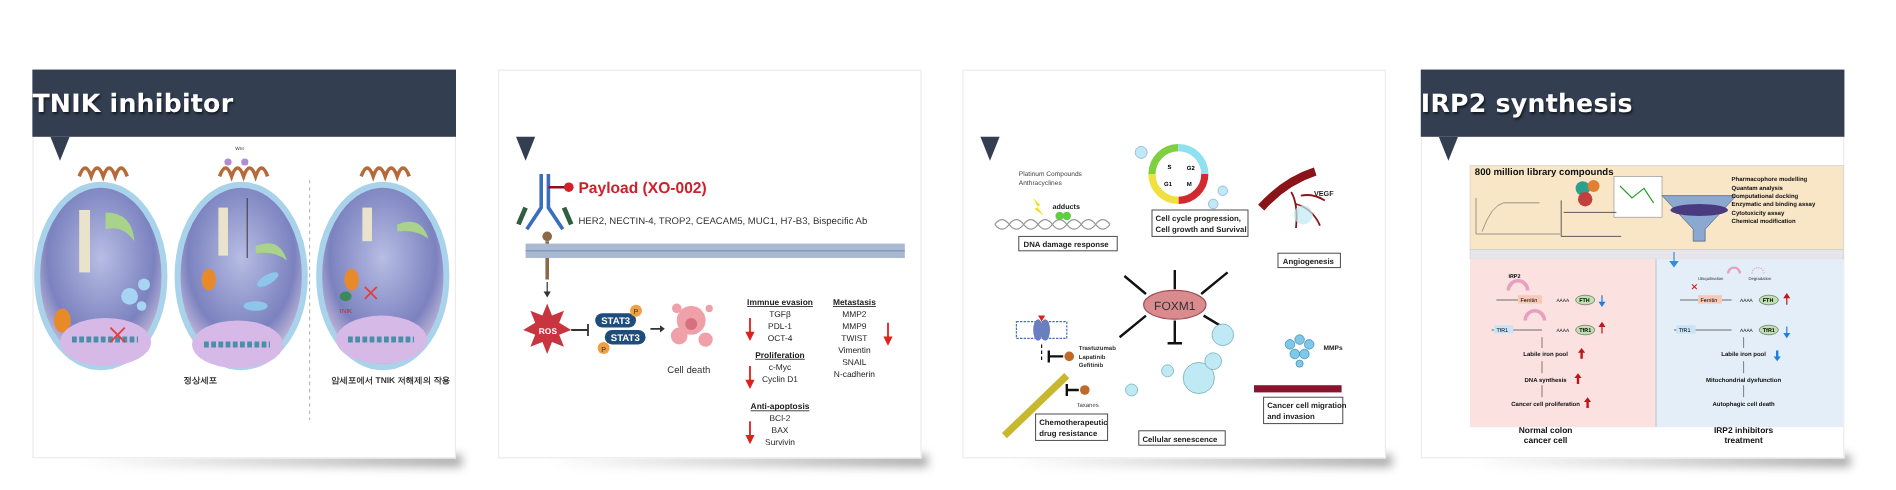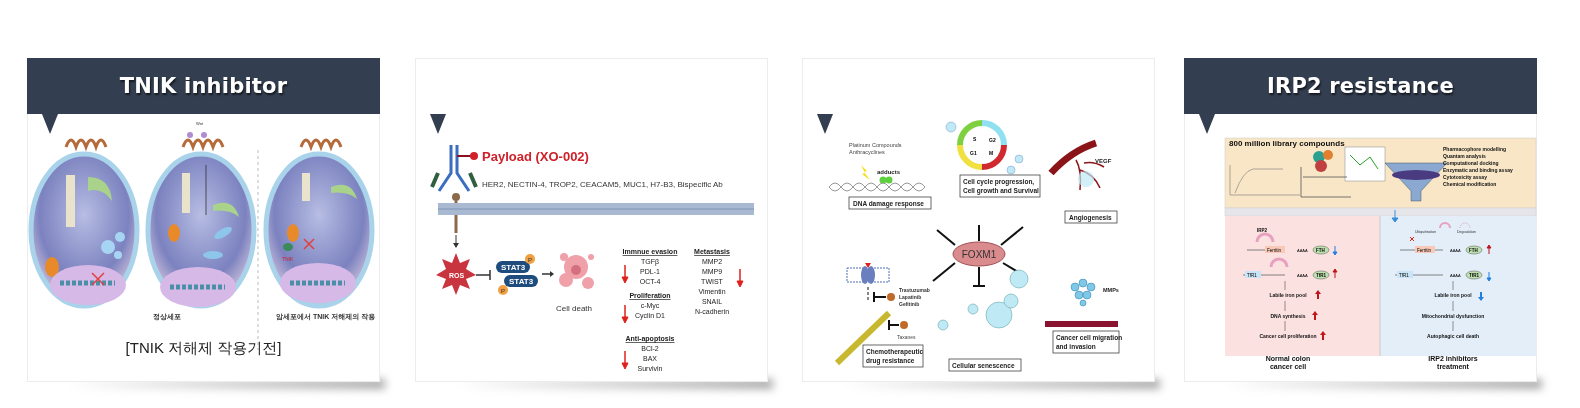--- a/index.html
+++ b/index.html
@@ -3,21 +3,21 @@
 <meta charset="utf-8">
 <style>
   html, body { margin:0; padding:0; }
   body { width:1580px; height:408px; background:#ffffff; position:relative; overflow:hidden;
          font-family:"Liberation Sans", sans-serif; }
   .card { position:absolute; top:58px; width:353px; height:324px; background:#fff;
           border:1px solid #ececec; box-sizing:border-box; }
   .card::after { content:""; position:absolute; left:40px; right:-6px; bottom:-8px; height:10px;
           background:linear-gradient(to right, rgba(0,0,0,0), rgba(0,0,0,0.35)); filter:blur(4px); z-index:-1; }
   .hdr { position:absolute; left:-1px; right:-1px; top:-1px; height:56px; background:#333e50;
-         display:flex; align-items:center; justify-content:center; }
+         display:flex; align-items:center; }
   .hdr h2 { margin:0; color:#fff; font-family:"DejaVu Sans", sans-serif; font-size:21px; font-weight:bold;
          text-shadow:1px 2px 2px rgba(0,0,0,0.6); letter-spacing:0.2px; }
   .ptr { position:absolute; left:14px; top:55px; width:0; height:0; border-left:8px solid transparent;
          border-right:8px solid transparent; border-top:20px solid #333e50; }
   .fig { position:absolute; left:0; top:56px; right:0; bottom:0;text-decoration:underline; }
   svg text { font-family:"Liberation Sans", sans-serif; }
   .caption { position:absolute; left:0; right:0; top:224px; text-align:center; font-size:15px; color:#222; }
 </style>
 </head>
 <body>
@@ -76,21 +76,20 @@
         <ellipse cx="265" cy="118" rx="6" ry="9" fill="#e98a2a"></ellipse>
         <ellipse cx="260" cy="132" rx="5" ry="4" fill="#3a8a5a"></ellipse>
         <text x="254" y="146" font-size="5" fill="#d0202a">TNIK</text>
         <path d="M276 124 l10 10 M286 124 l-10 10" stroke="#e04040" stroke-width="1.5"></path>
         <ellipse cx="290" cy="168" rx="38" ry="20" fill="#d7b9e8"></ellipse>
         <path d="M262 168 h55" stroke="#4a8fa8" stroke-width="5" stroke-dasharray="4 2"></path>
       </g>
       <text x="125" y="204" font-size="7" font-weight="bold" fill="#333">정상세포</text>
       <text x="248" y="204" font-size="7" font-weight="bold" fill="#333">암세포에서 TNIK 저해제의 작용</text>
     </svg>
-    <div class="caption">[TNIK 저해제 작용기전]</div>
   </div>
 </div>
 
 <div class="card" style="left:415px">
   <div class="ptr"></div>
   <div class="fig">
     <svg width="353" height="268">
       <g>
         <path d="M35 30 v28 l-12 18 M41 30 v28 l12 18" stroke="#3a6fc0" stroke-width="3" fill="none"></path>
         <path d="M22 58 l-6 14 M54 58 l6 14" stroke="#2f5f3f" stroke-width="4"></path>
@@ -259,21 +258,21 @@
       <rect x="242" y="206" width="73" height="6" fill="#8a1430"></rect>
       <rect x="250" y="216" width="66" height="22" fill="#fff" stroke="#444" stroke-width="0.8"></rect>
       <text x="253" y="225" font-size="6.5" font-weight="bold" fill="#222">Cancer cell migration</text>
       <text x="253" y="234" font-size="6.5" font-weight="bold" fill="#222">and invasion</text>
     </svg>
   </div>
 </div>
 
 <div class="card" style="left:1184px">
   <div class="hdr">
-      <h2>IRP2 resistance</h2>
+      <h2>IRP2 synthesis</h2>
     </div>
   <div class="ptr"></div>
   <div class="fig">
     <svg width="353" height="268">
       <rect x="40" y="23" width="311" height="70" fill="#f9e6c6" stroke="#ccc" stroke-width="0.5"></rect>
       <text x="44" y="31" font-size="8" font-weight="bold" fill="#111">800 million library compounds</text>
       <circle cx="134" cy="42" r="6" fill="#2aa090"></circle>
         <circle cx="143" cy="40" r="5" fill="#e08030"></circle>
         <circle cx="136" cy="51" r="6" fill="#c04040"></circle>
       <rect x="160" y="32" width="40" height="34" fill="#fff" stroke="#888" stroke-width="0.5"></rect>

